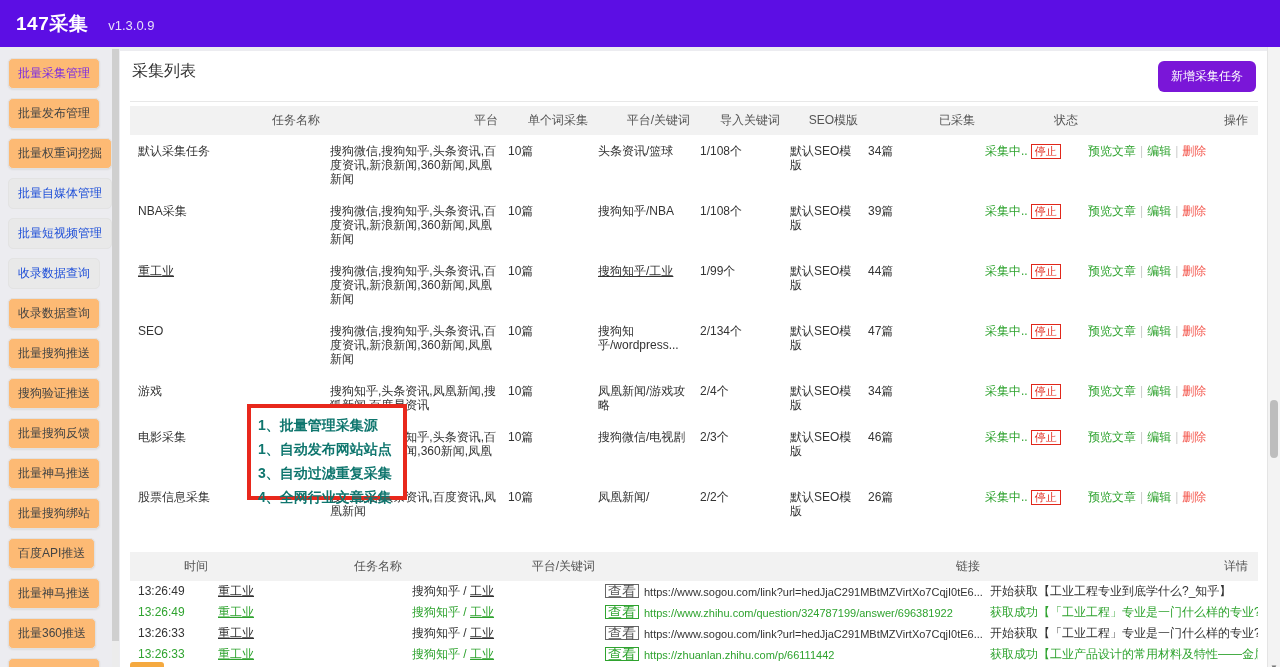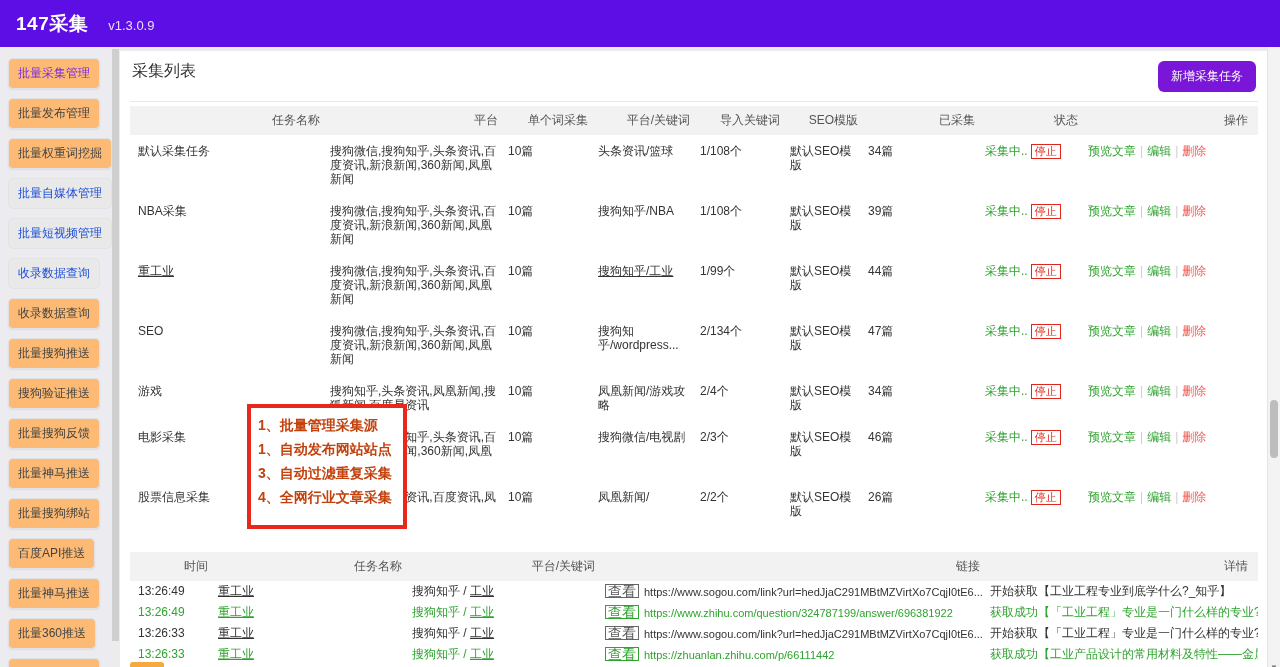--- a/index.html
+++ b/index.html
@@ -60,22 +60,22 @@
   
   .log-table { margin-top:25px; }
   .log-table td { padding-top:3px; padding-bottom:3px; white-space:nowrap; overflow:hidden; }
   .url-cell { font-size:11px; }
   .view-badge { display:inline-block; border:1px solid #666; color:#555; font-size:14px;
                 line-height:12px; padding:0 2px; margin-right:5px; cursor:pointer; }
   .row-normal td { color:#333; }
   .row-success td, .row-success .view-badge { color:#2fa32f; border-color:#2fa32f; }
 
   
-  .annotation { position:absolute; left:127px; top:353px; width:160px; height:125px;
-                background:#fff; border:4px solid #e8281c; color:#c2410c;
+  .annotation { position:absolute; left:127px; top:353px; width:160px; height:96px;
+                background:#fff; border:4px solid #e8281c; color:#0f766e;
                 font-size:14px; font-weight:bold; line-height:24px; padding:5px 3px 5px 7px;
                 white-space:nowrap; z-index:5; }
 
   
   .page-stub { position:absolute; left:10px; top:611px; width:34px; height:18px;
                background:#f5a93f; border-radius:3px; }
 
   
   .page-scroll { width:13px; flex:none; background:#f3f3f3; border-left:1px solid #e4e4e4;
                  position:relative; }

